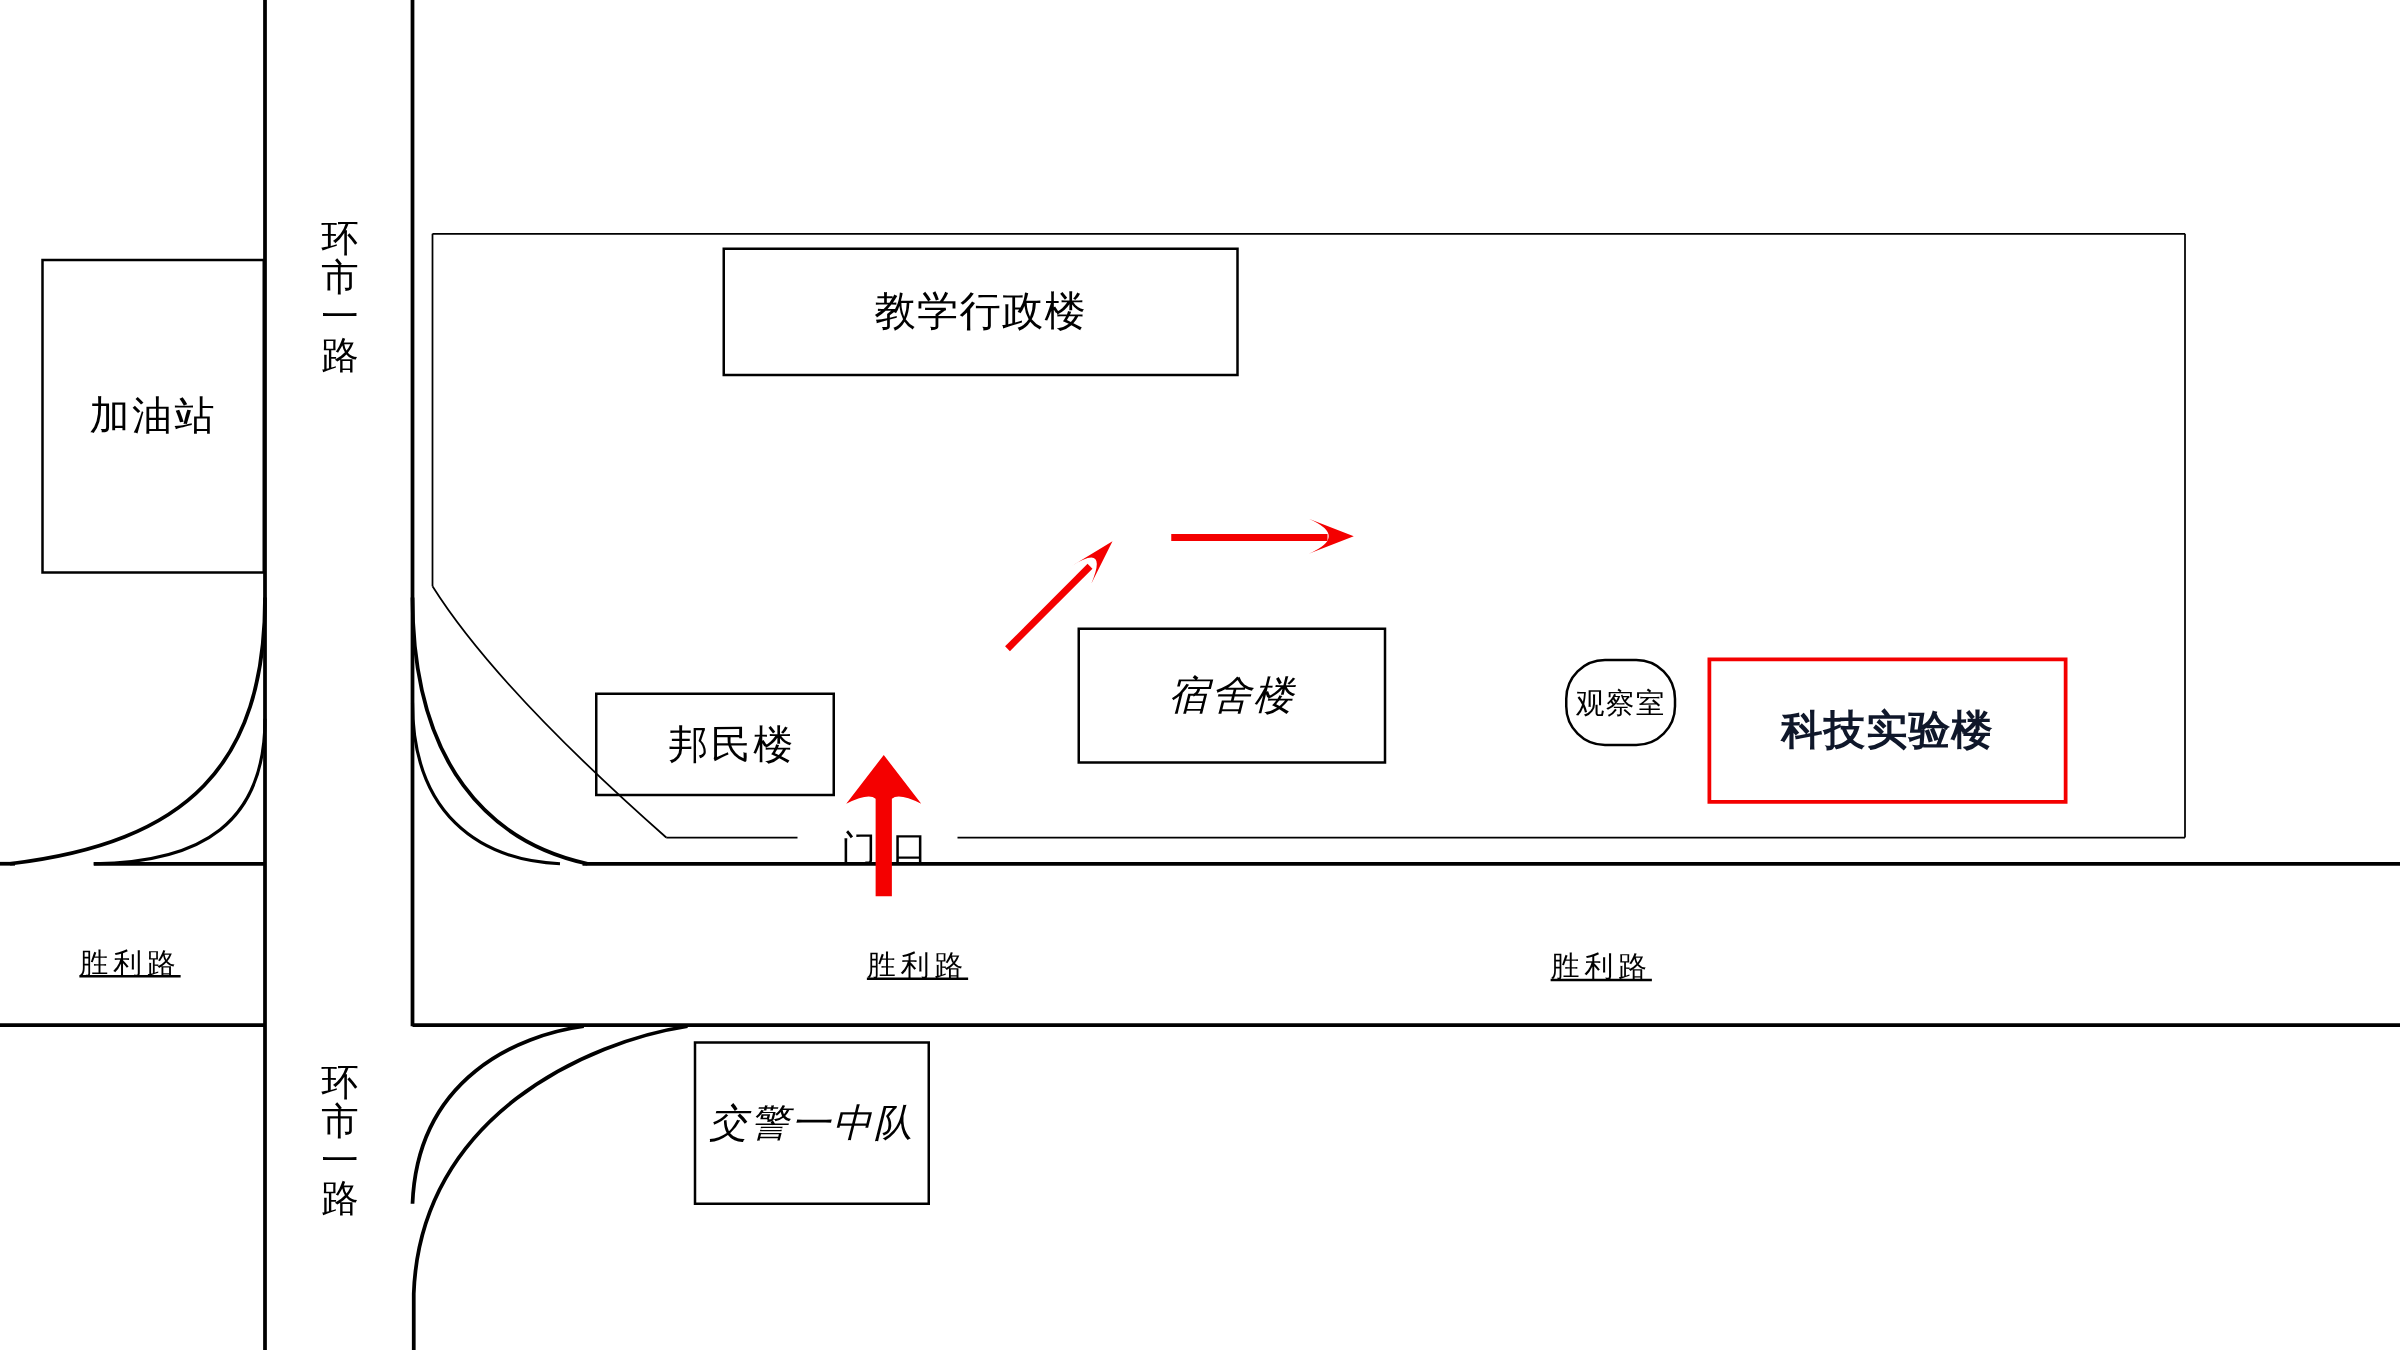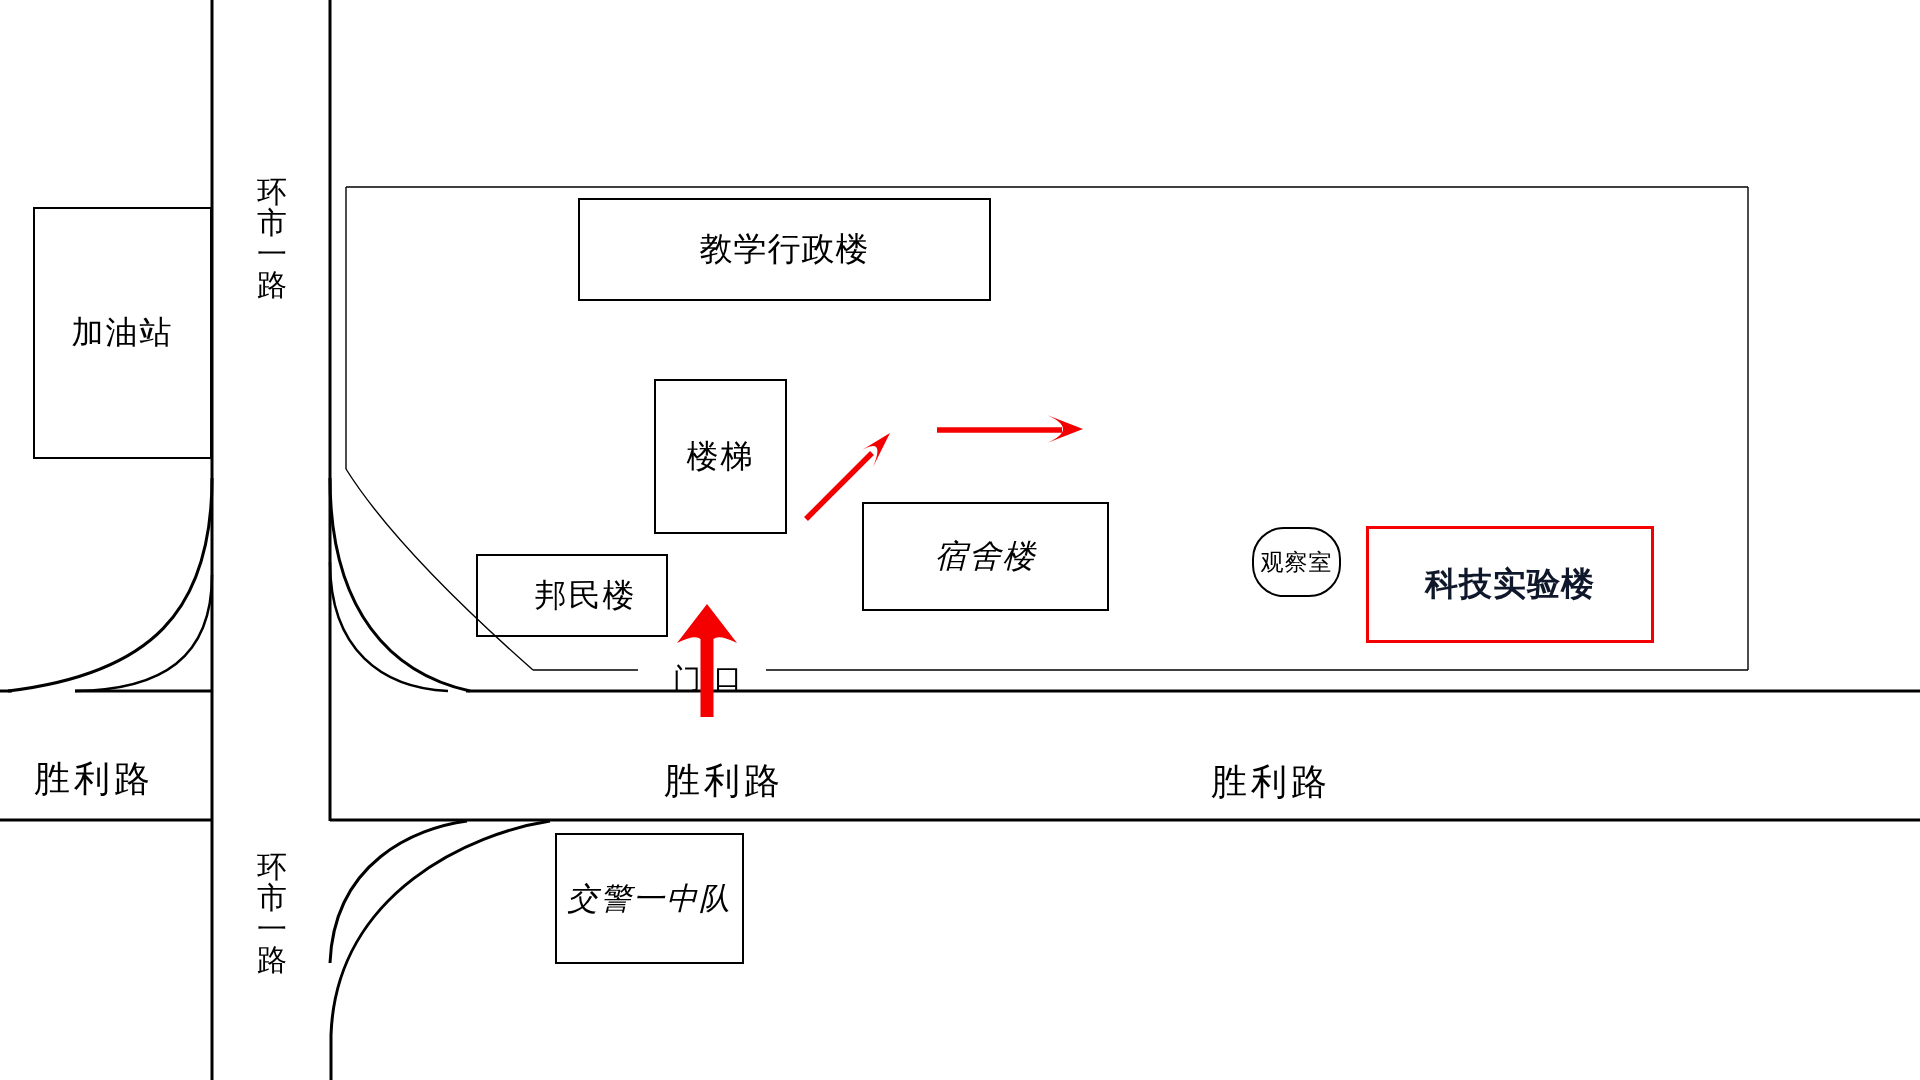--- a/index.html
+++ b/index.html
@@ -5,21 +5,21 @@
   html,body{margin:0;padding:0;background:#ffffff;}
   #canvas{
     position:relative;width:1920px;height:1080px;background:#ffffff;overflow:hidden;
     font-family:"DejaVu Serif","Liberation Serif",serif;color:#000;
   }
   #map-lines{position:absolute;left:0;top:0;z-index:1;}
   .box{position:absolute;border:2px solid #000;background:transparent;z-index:3;
        display:flex;align-items:center;justify-content:center;}
   .box span{display:block;}
   .lbl{position:absolute;z-index:3;white-space:nowrap;margin-top:16px;}
-  .road-lbl{font-size:36px;letter-spacing:4px;text-align:left;width:140px;}
+  .road-lbl{font-size:23px;letter-spacing:4px;text-align:center;width:140px;text-decoration:underline;}
   .v-road-lbl{
     position:absolute;z-index:3;width:34px;font-size:30px;line-height:31px;
     text-align:right;word-break:break-all;white-space:normal;letter-spacing:0;
   }
   .b-label{font-size:32px;letter-spacing:2px;}
   .b-label-wide{font-size:33px;letter-spacing:1px;}
   .b-label-small{font-size:23px;letter-spacing:1px;}
   .red-box{border:3px solid #f40000;}
   .red-text{color:#0f172a;font-weight:bold;font-size:33px;letter-spacing:1px;}
   .gate-lbl{font-size:28px;letter-spacing:13px;}
@@ -60,23 +60,20 @@
   </svg>
 
   <div class="box" style="left:578px;top:198px;width:409px;height:99px;">
     <span class="b-label-wide">教学行政楼</span>
   </div>
 
   <div class="box" style="left:33px;top:207px;width:175px;height:248px;">
     <span class="b-label">加油站</span>
   </div>
 
-  <div class="box" style="left:654px;top:379px;width:129px;height:151px;">
-    <span class="b-label">楼梯</span>
-  </div>
 
   <div class="box" style="left:476px;top:554px;width:161px;height:79px;padding-left:27px;">
     <span class="b-label">邦民楼</span>
   </div>
 
   <div class="box" style="left:862px;top:502px;width:243px;height:105px;font-style:italic;">
     <span class="b-label">宿舍楼</span>
   </div>
 
   <div class="box" style="left:1252px;top:527px;width:85px;height:66px;border-radius:32px;">

